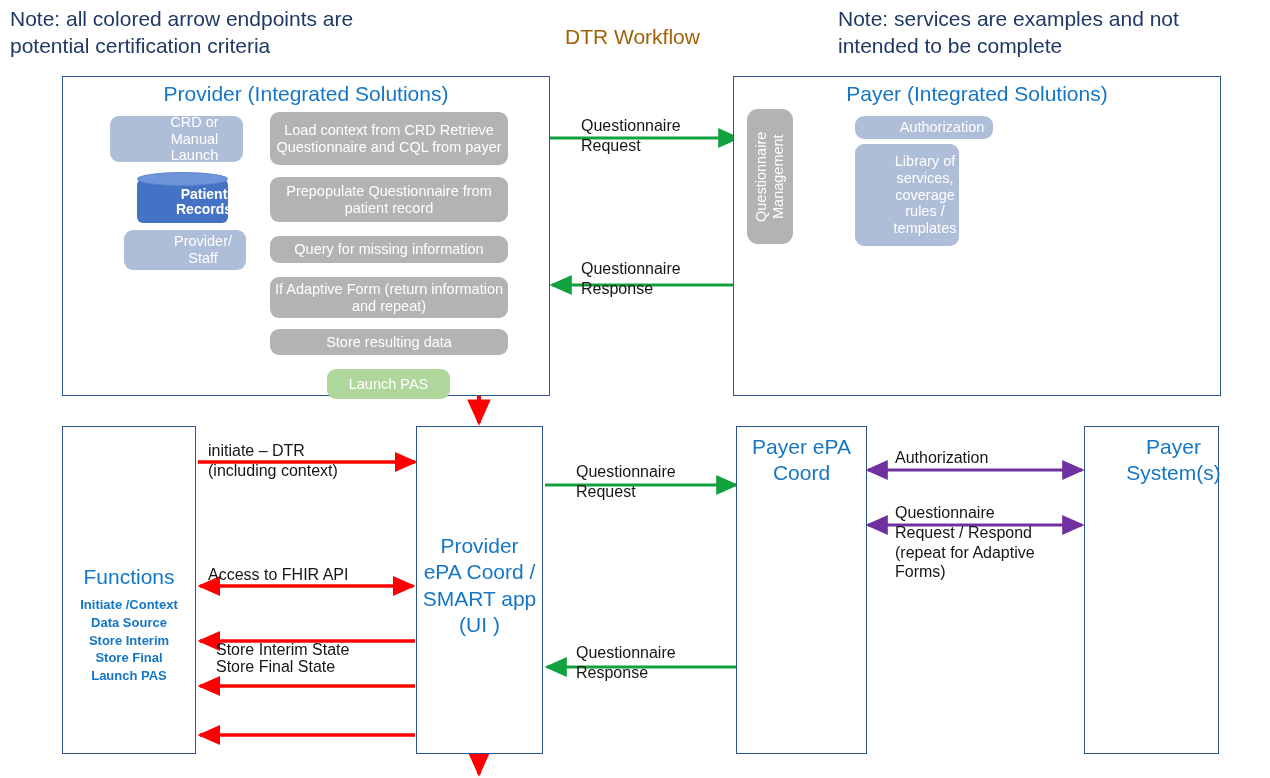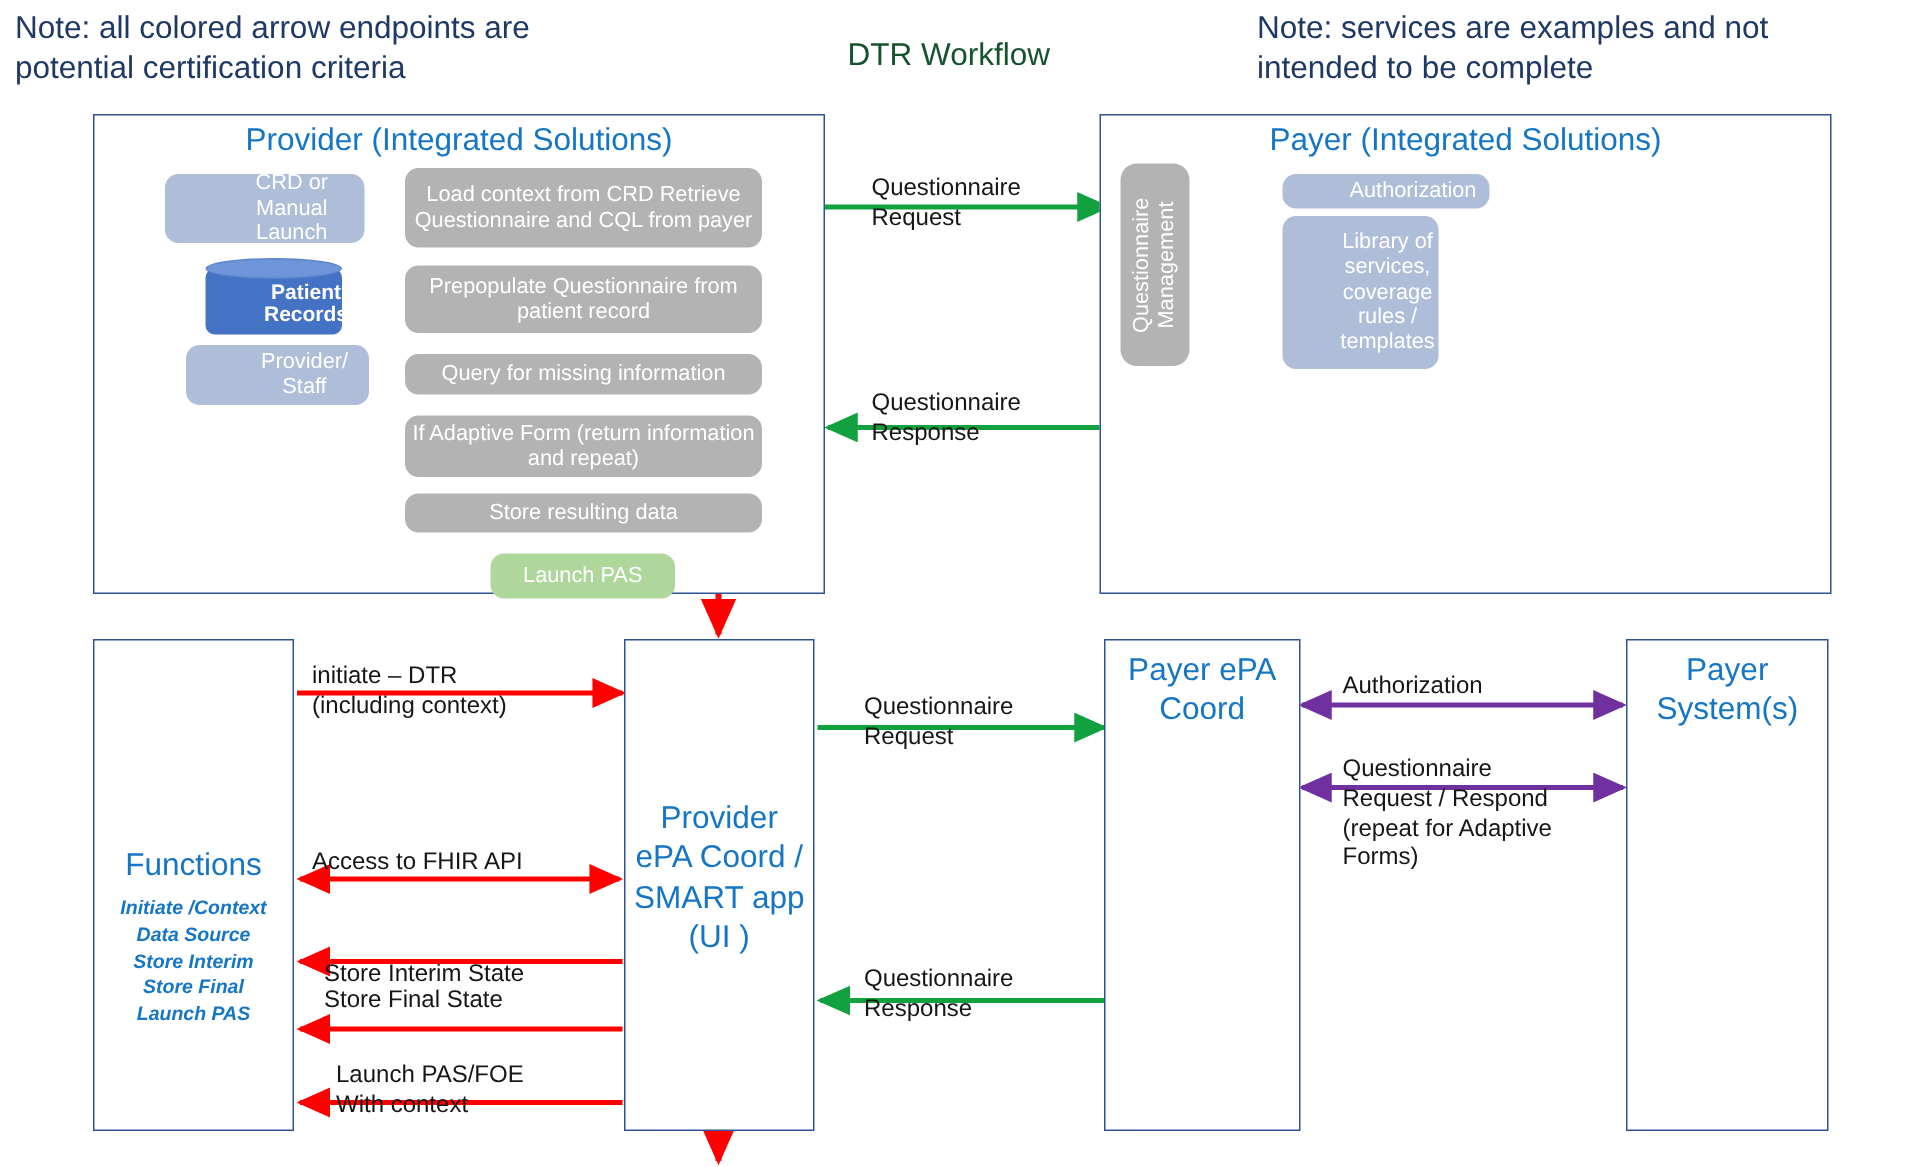--- a/index.html
+++ b/index.html
@@ -17,21 +17,21 @@
   .abs{position:absolute;}
 
   
   .note{
     color:#1F3864;
     font-size:21px;
     line-height:1.28;
     font-weight:400;
   }
   .title{
-    color:#14532d;
+    color:#a16207;
     font-size:21px;
     line-height:1.28;
   }
 
   
   .lane{
     border:1.5px solid #2E5395;
     background:#ffffff;
     box-sizing:border-box;
   }
@@ -223,44 +223,42 @@
   <div class="abs pbox blue" style="left:855px; top:116px; width:138px; height:23px;">Authorization</div>
   <div class="abs pbox blue" style="left:855px; top:144px; width:104px; height:102px;">Library of services, coverage rules / templates</div>
 
   <div class="abs alabel" style="left:581px; top:116px; width:160px; text-align:left;">Questionnaire
 Request</div>
   <div class="abs alabel" style="left:581px; top:259px; width:160px; text-align:left;">Questionnaire
 Response</div>
 
   <div class="abs sysbox" style="left:62px; top:426px; width:134px; height:328px;"></div>
   <div class="abs func-title" style="left:62px; top:564px; width:134px;">Functions</div>
-  <div class="abs func-list" style="left:62px; top:596px; width:134px;font-style:italic;">
+  <div class="abs func-list" style="left:62px; top:596px; width:134px;">
     <div>Initiate /Context</div>
     <div>Data Source</div>
     <div>Store Interim</div>
     <div>Store Final</div>
     <div>Launch PAS</div>
   </div>
 
   <div class="abs sysbox" style="left:416px; top:426px; width:127px; height:328px;"></div>
   <div class="abs sys-title" style="left:420px; top:533px; width:119px;">Provider ePA Coord / SMART app (UI )</div>
 
   <div class="abs sysbox" style="left:736px; top:426px; width:131px; height:328px;"></div>
   <div class="abs sys-title" style="left:740px; top:434px; width:123px;">Payer ePA Coord</div>
 
   <div class="abs sysbox" style="left:1084px; top:426px; width:135px; height:328px;"></div>
-  <div class="abs sys-title" style="left:1084px; top:434px; width:135px;">Payer System(s)</div>
+  <div class="abs sys-title" style="left:1084px; top:434px; width:135px;padding-left:22px;">Payer System(s)</div>
 
   <div class="abs alabel" style="left:208px; top:441px; width:215px; text-align:left;">initiate – DTR
 (including context)</div>
   <div class="abs alabel" style="left:208px; top:565px; width:215px; text-align:left;">Access to FHIR API</div>
   <div class="abs alabel" style="left:216px; top:640px; width:215px; text-align:left;">Store Interim State</div>
   <div class="abs alabel" style="left:216px; top:657px; width:215px; text-align:left;">Store Final State</div>
-  <div class="abs alabel" style="left:224px; top:707px; width:215px; text-align:left;">Launch PAS/FOE
-With context</div>
 
   <div class="abs alabel" style="left:576px; top:462px; width:165px; text-align:left;">Questionnaire
 Request</div>
   <div class="abs alabel" style="left:576px; top:643px; width:165px; text-align:left;">Questionnaire
 Response</div>
 
   <div class="abs alabel" style="left:895px; top:448px; width:210px; text-align:left;">Authorization</div>
   <div class="abs alabel" style="left:895px; top:503px; width:210px; text-align:left;">Questionnaire
 Request / Respond
 (repeat for Adaptive

